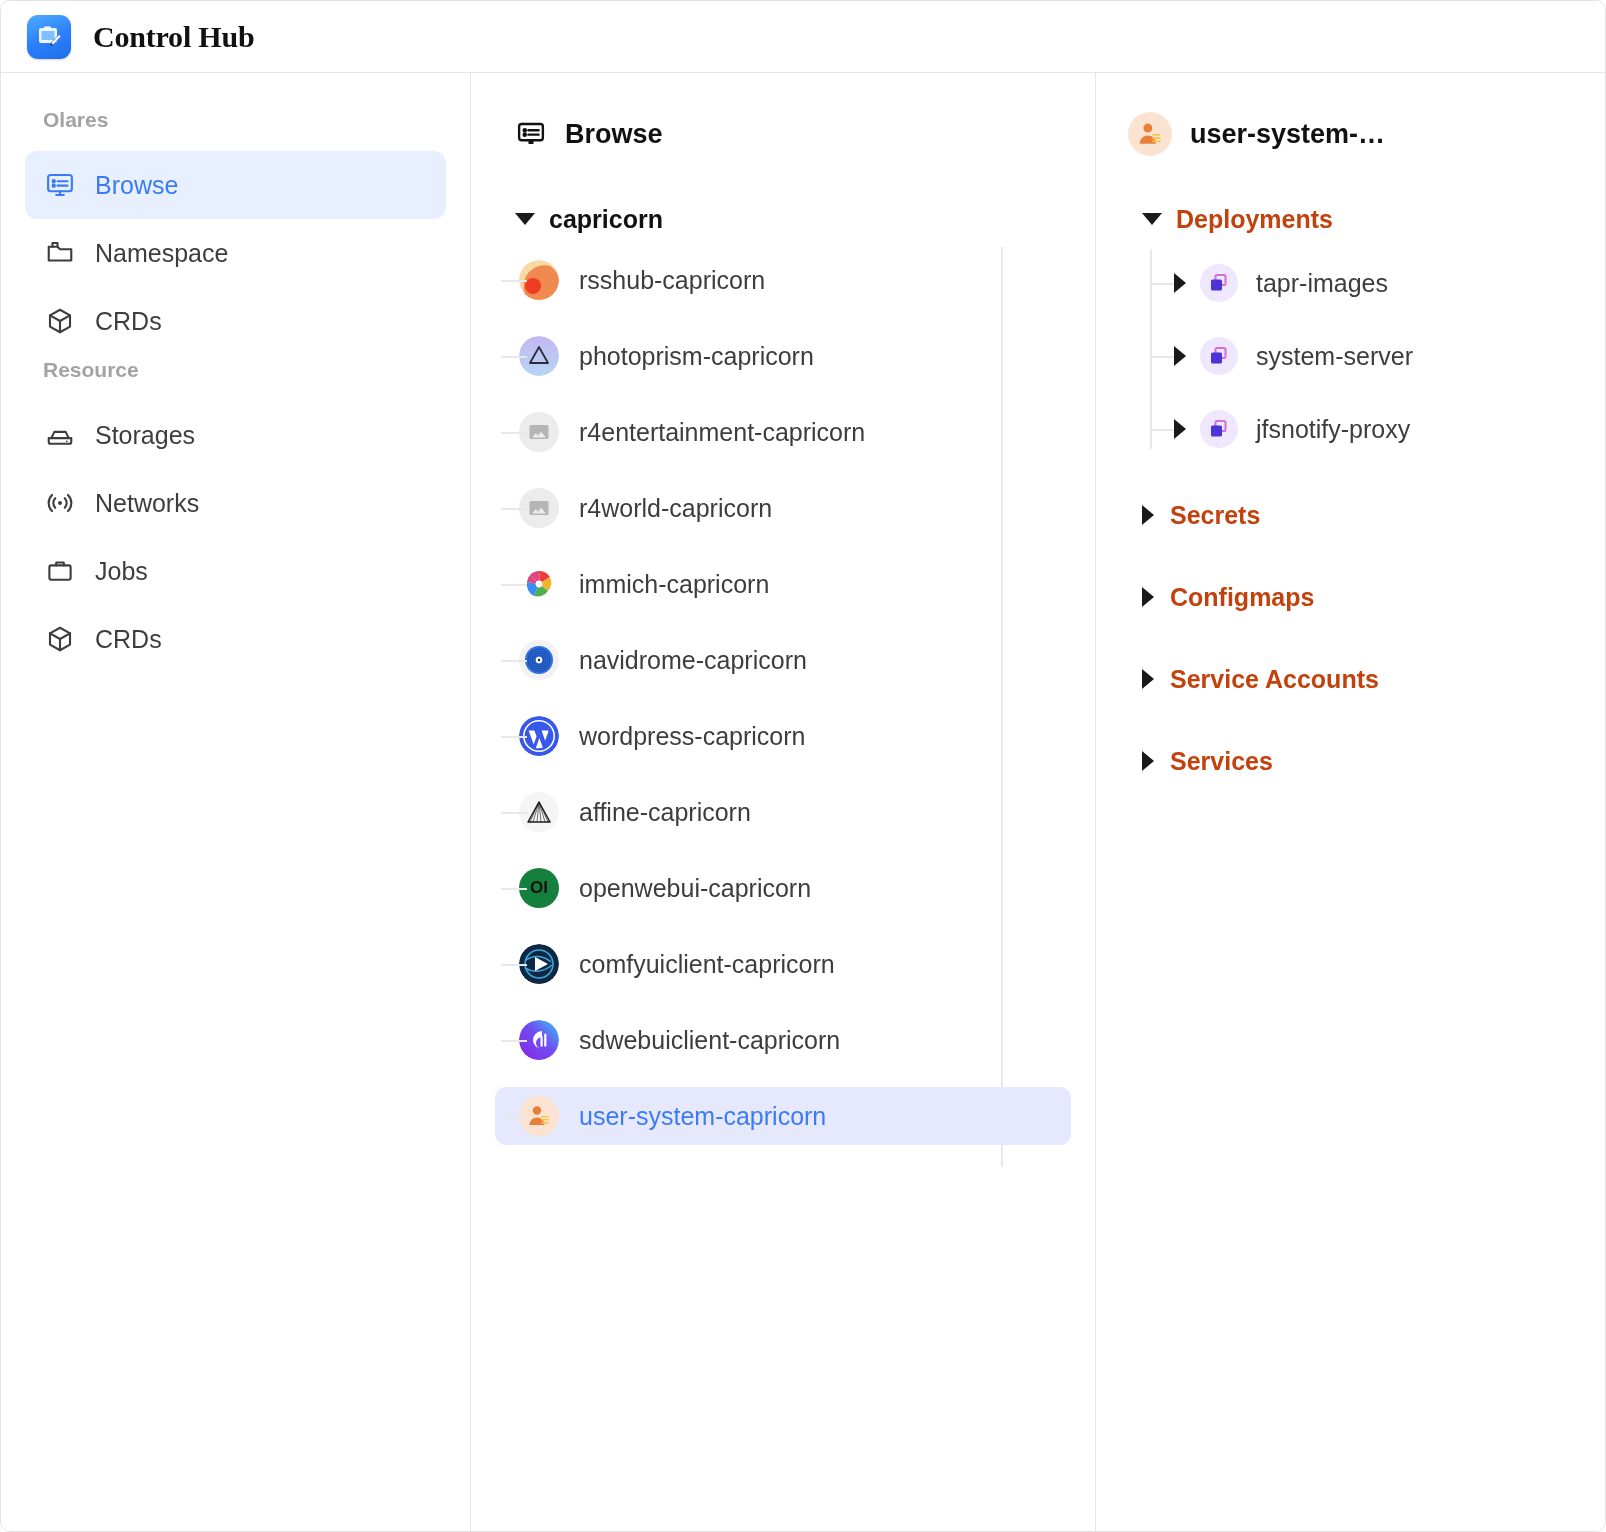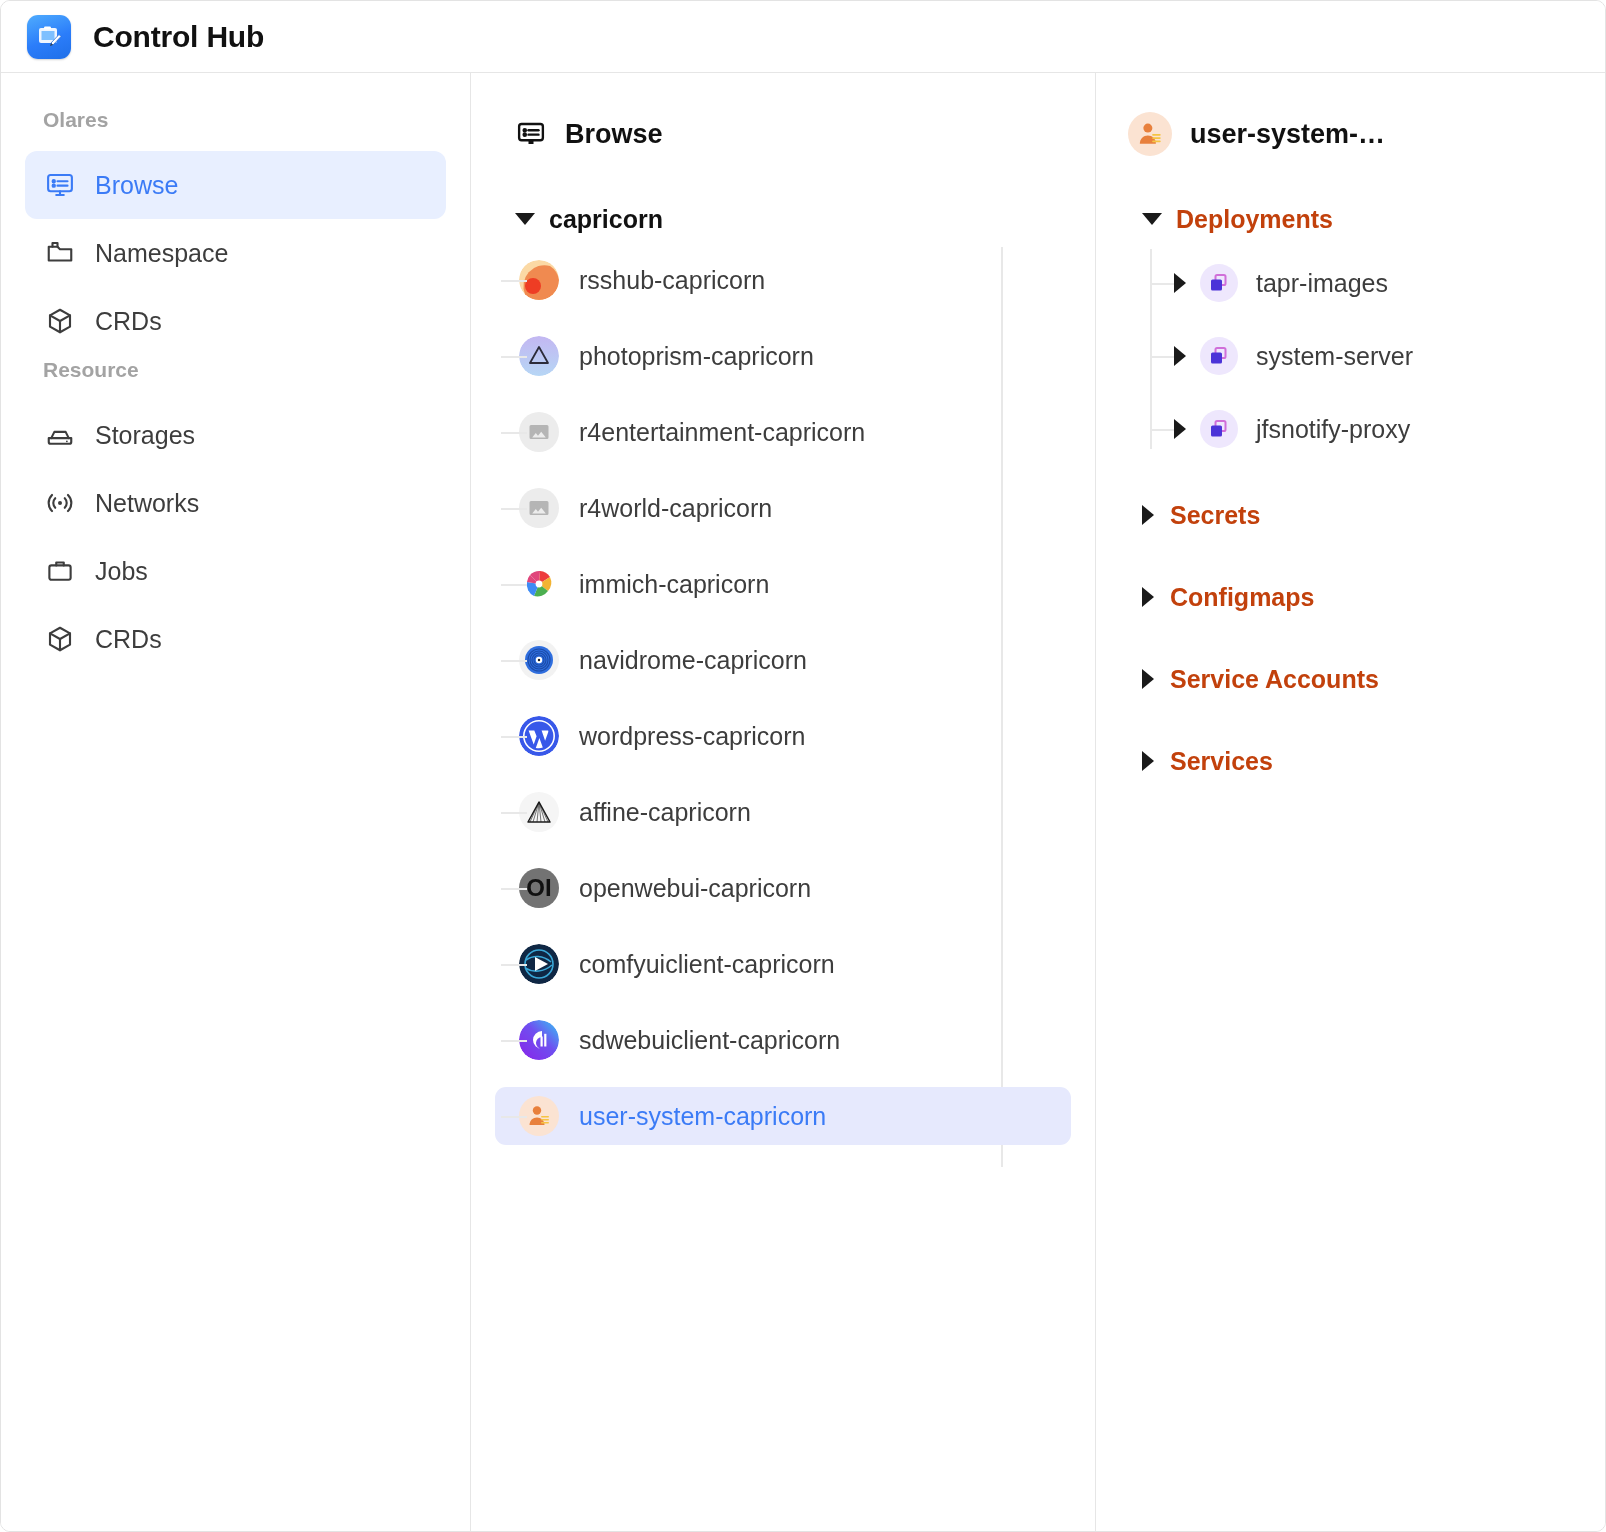--- a/index.html
+++ b/index.html
@@ -37,20 +37,21 @@
     display: flex; align-items: center; justify-content: center;
     flex: 0 0 44px;
     box-shadow: 0 1px 2px rgba(0,0,0,.18);
   }
   .app-title {
     font-size: 30px;
     font-weight: bold;
     color: #111111;
     margin-left: 22px;
     letter-spacing: -0.2px;
+    font-family: Liberation Serif, serif;
   }
   
   .body-row { flex: 1 1 auto; display: flex; min-height: 0; }
   .sidebar {
     width: 470px; flex: 0 0 470px;
     border-right: 1px solid #e6e6e6;
     padding-top: 32px;
     background: #fff;
   }
   .section-label {
@@ -444,21 +445,21 @@
                     <path d="M15 5 L24 25"></path>
                     <path d="M15 5 L6 25"></path>
                 </g>
               </svg>
             </span>
             <span class="app-lbl">affine-capricorn</span>
           </div>
 
           <div class="row">
             <span class="elbow"></span>
-            <span class="app-ico" style="background:#737373;font-weight:bold;font-size:24px;color:#111;font-family:'Liberation Sans',sans-serif;">OI</span>
+            <span class="app-ico" style="background:#15803d;font-weight:bold;font-size:17px;color:#111;font-family:'Liberation Sans',sans-serif;">OI</span>
             <span class="app-lbl">openwebui-capricorn</span>
           </div>
 
           <div class="row">
             <span class="elbow"></span>
             <span class="app-ico">
               <svg width="40" height="40" viewBox="0 0 40 40">
                 <circle cx="20" cy="20" r="20" fill="#0f2744"></circle>
                 <g fill="none" stroke="#3fb6e8" stroke-width="1.6" opacity="0.9">
                   <circle cx="20" cy="20" r="14"></circle>

